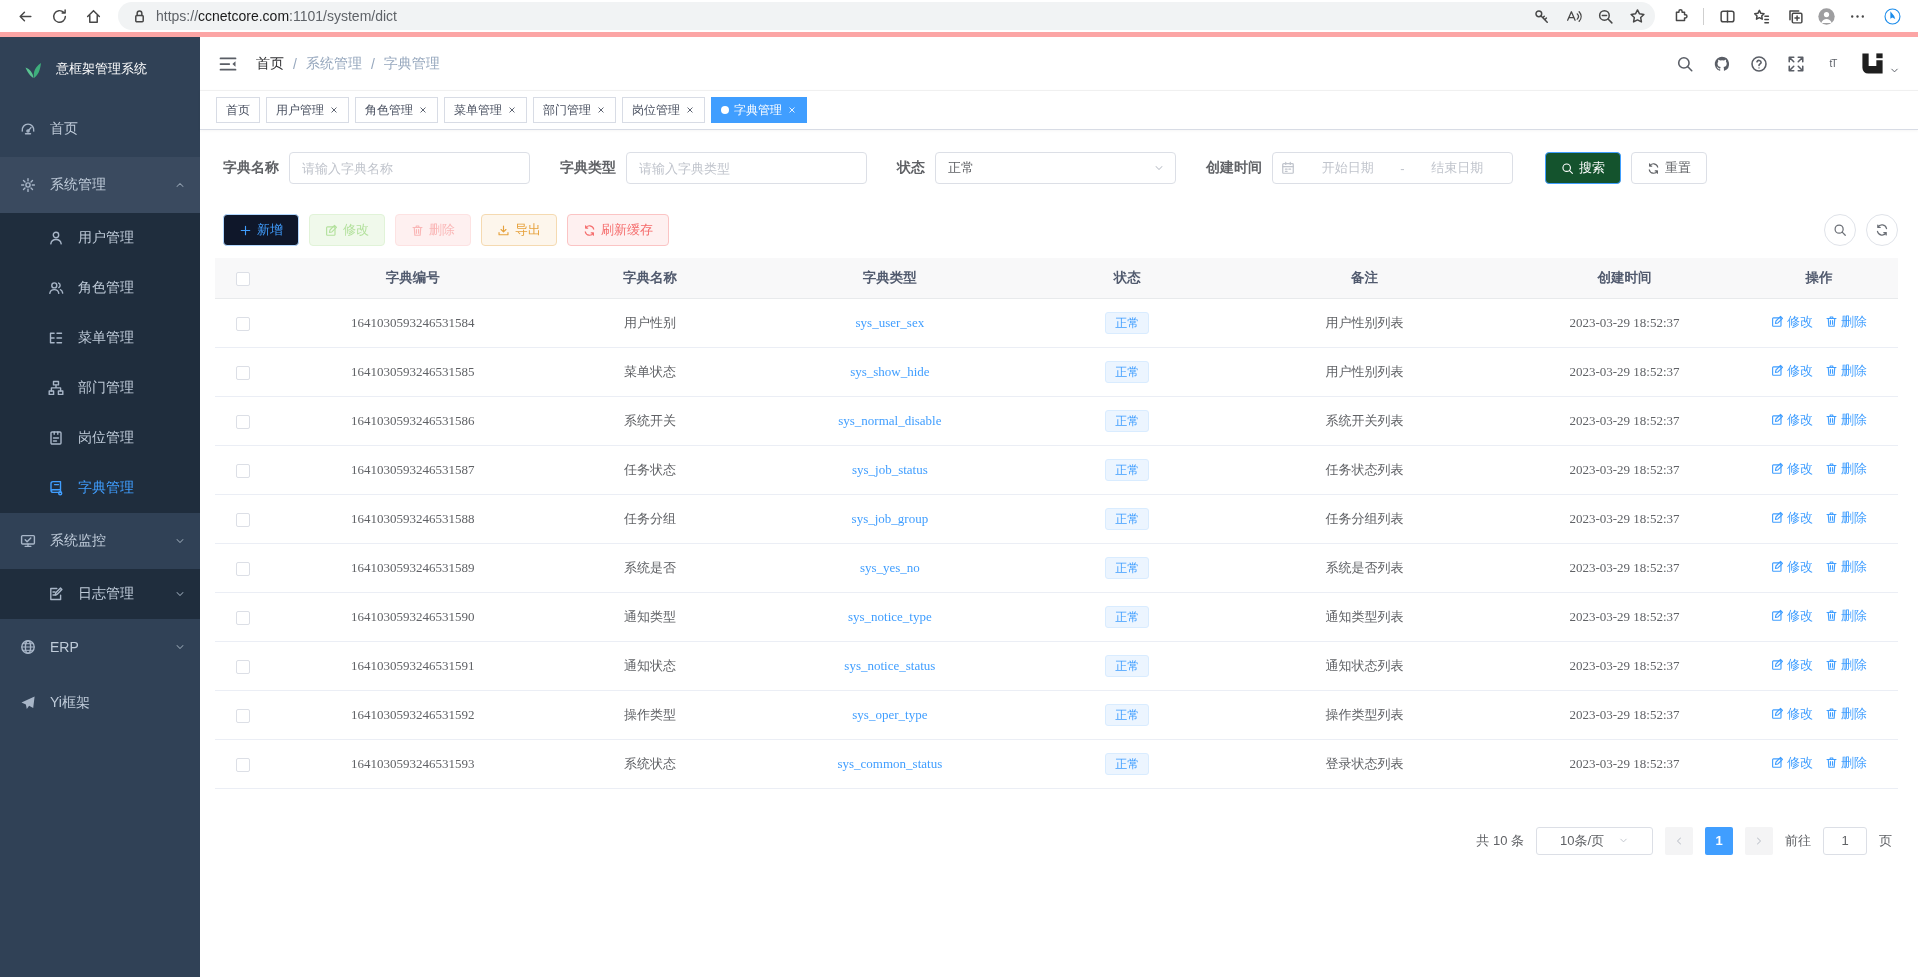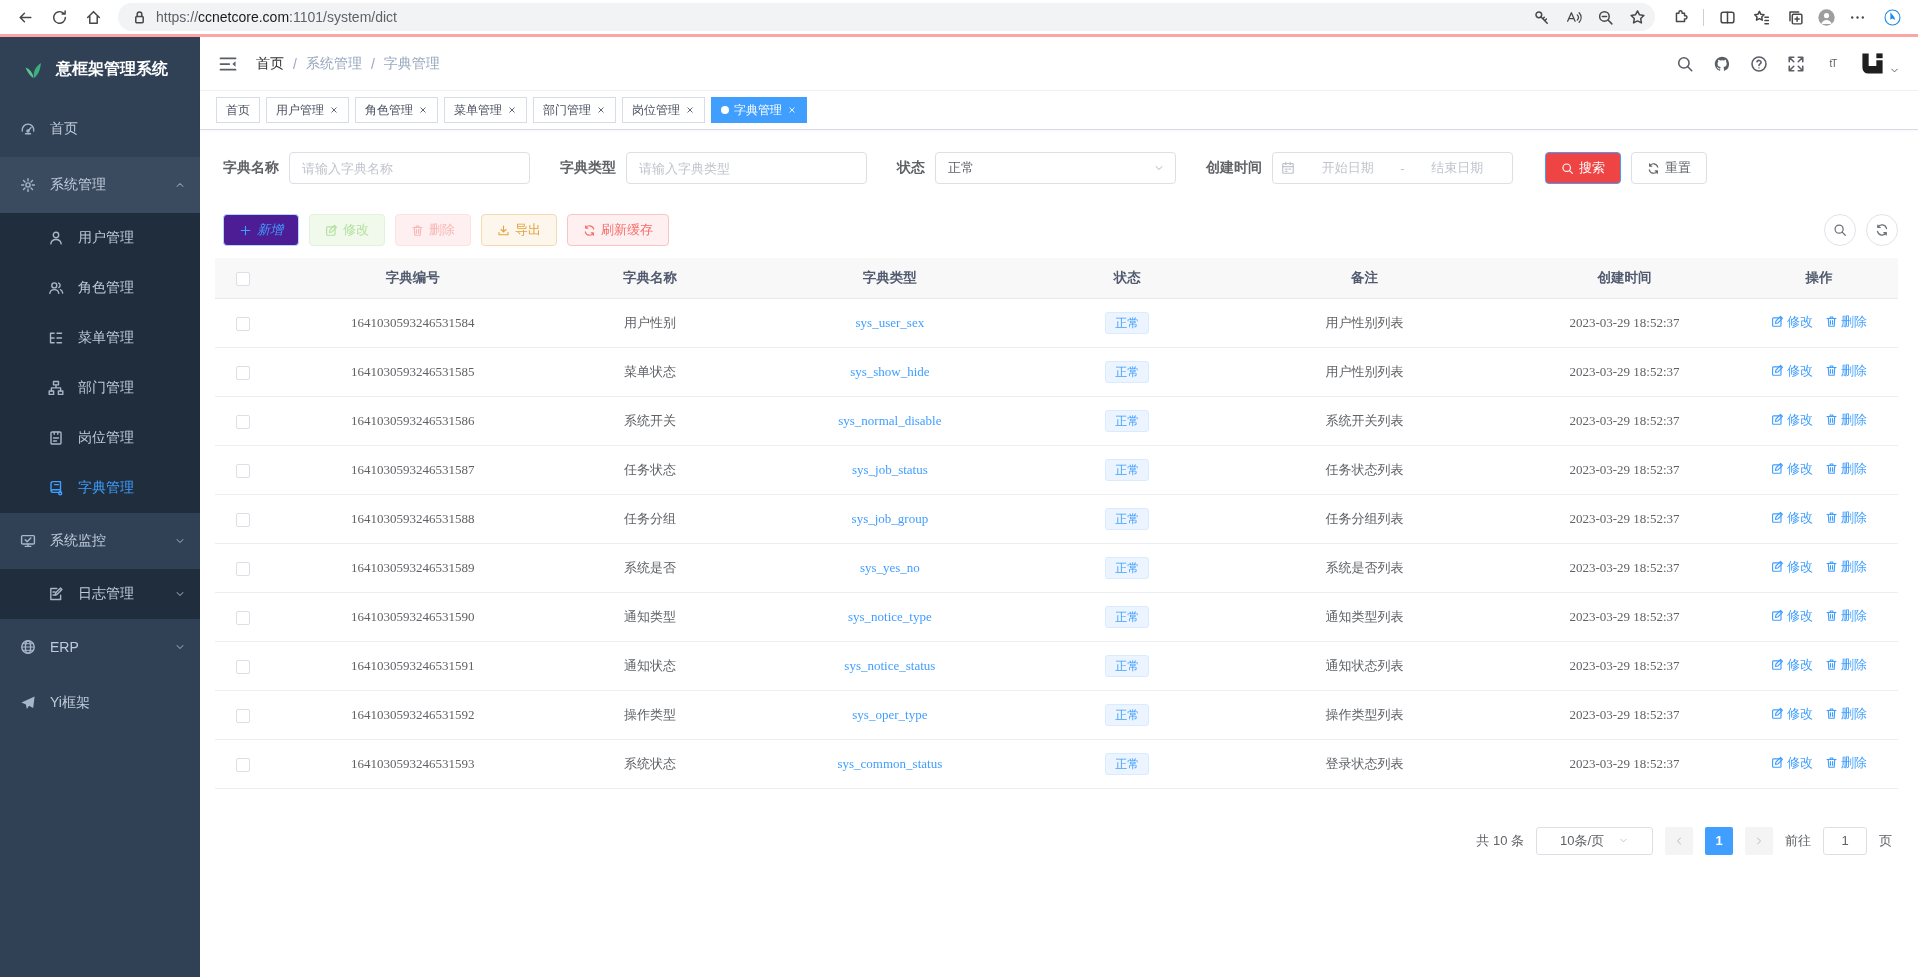--- a/index.html
+++ b/index.html
@@ -1,37 +1,37 @@
 <!DOCTYPE html>
 <html><head>
 <meta charset="utf-8">
 <style>
   * { margin:0; padding:0; box-sizing:border-box; }
   html,body { width:1918px; height:977px; overflow:hidden; background:#fff;
     font-family:"Liberation Sans","DejaVu Sans",sans-serif; }
 
   
-  .browser-bar { height:37px; background:#fff; border-bottom:3px solid #fca5a5;
+  .browser-bar { height:37px; background:#fff; border-bottom:5px solid #fca5a5;
     display:flex; align-items:center; padding:0 10px; gap:4px; }
   .bicon { width:30px; height:30px; display:flex; align-items:center; justify-content:center;
     color:#474747; flex:none; border-radius:4px; }
   .bicon svg { width:17px; height:17px; }
   .url-pill { flex:1; height:28px; background:#f1f3f4; border-radius:14px; margin:0 6px;
     display:flex; align-items:center; padding:0 6px 0 12px; gap:8px; min-width:0; }
   .url-pill .bicon { width:24px; height:24px; }
   .url-text { flex:1; font-size:14px; color:#5f6368; white-space:nowrap; overflow:hidden; }
   .url-text .host { color:#1b1b1b; }
   .chrome-divider { width:1px; height:17px; background:#cfcfcf; margin:0 4px; flex:none; }
   .avatar-circle { width:24px; height:24px; border-radius:50%; overflow:hidden; }
 
   
   .app { display:flex; height:940px; }
   .sidebar { width:200px; flex:none; background:#304156; color:#bfcbd9; overflow:hidden; }
   .logo-row { height:64px; display:flex; align-items:center; padding-left:22px; gap:10px; }
-  .logo-title { color:#fff; font-weight:bold; font-size:16px; }
+  .logo-title { color:#fff; font-weight:normal; font-size:13px; }
   .menu-item { height:56px; display:flex; align-items:center; gap:14px; padding:0 16px 0 20px;
     font-size:14px; cursor:pointer; position:relative; }
   .menu-item .mi-icon { width:16px; height:16px; display:flex; align-items:center; color:#a8b6c8; }
   .menu-item .mi-icon svg { width:16px; height:16px; }
   .menu-item.open { background:#3a4a5f; }
   .menu-item.sub { background:#1f2d3d; height:50px; padding-left:48px; }
   .menu-item.active { color:#409eff; }
   .menu-item.active .mi-icon { color:#409eff; }
   .menu-chevron { position:absolute; right:14px; color:#8d9cab; display:flex; }
   .menu-chevron svg { width:12px; height:12px; }
@@ -77,27 +77,27 @@
   .select-box .caret svg { width:12px; height:12px; }
   .date-range { width:241px; height:32px; border:1px solid #dcdfe6; border-radius:4px; background:#fff;
     display:flex; align-items:center; padding:0 8px; font-size:13px; color:#c0c4cc; gap:6px; }
   .date-range .cal-icon { color:#c0c4cc; display:flex; }
   .date-range .cal-icon svg { width:14px; height:14px; }
   .date-range .d-ph { flex:1; text-align:center; }
   .btn { height:32px; border-radius:4px; font-size:13px; display:inline-flex; align-items:center;
     justify-content:center; gap:5px; padding:0 15px; cursor:pointer; border:1px solid transparent;
     font-family:inherit; white-space:nowrap; }
   .btn svg { width:13px; height:13px; }
-  .btn-primary { background:#ef4444; border-color:#409eff; color:#fff; }
+  .btn-primary { background:#14532d; border-color:#409eff; color:#fff; }
   .btn-plain { background:#fff; border-color:#dcdfe6; color:#606266; }
   .filter-row .btn-primary { margin-left:32px; }
   .filter-row .btn-plain { margin-left:10px; }
 
   .toolbar-row { display:flex; align-items:center; gap:10px; margin:30px 0 0 8px; }
-  .btn-add { background:#4c1d95; border-color:#b3d8ff; color:#409eff;font-style:italic; }
+  .btn-add { background:#0f172a; border-color:#b3d8ff; color:#409eff; }
   .btn-edit-dis { background:#f0f9eb; border-color:#e1f3d8; color:#b3e19d; cursor:not-allowed; }
   .btn-del-dis { background:#fef0f0; border-color:#fde2e2; color:#fab6b6; cursor:not-allowed; }
   .btn-export { background:#fdf6ec; border-color:#f5dab1; color:#e6a23c; }
   .btn-cache { background:#fef0f0; border-color:#fbc4c4; color:#f56c6c; }
   .toolbar-right { margin-left:auto; display:flex; gap:10px; }
   .circle-btn { width:32px; height:32px; border-radius:50%; border:1px solid #e0e3e9; background:#fff;
     display:flex; align-items:center; justify-content:center; color:#6b6f76; cursor:pointer; }
   .circle-btn svg { width:14px; height:14px; }
 
   

